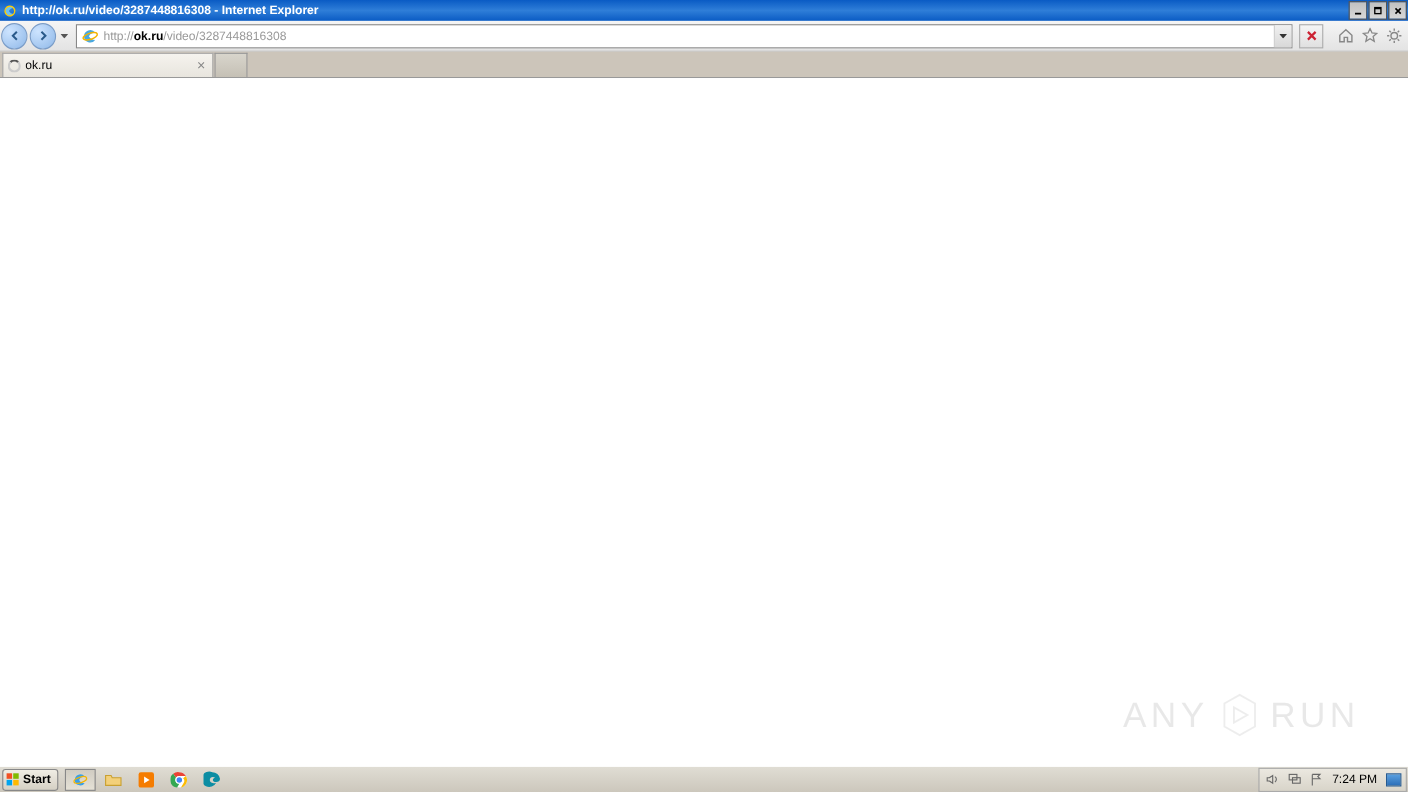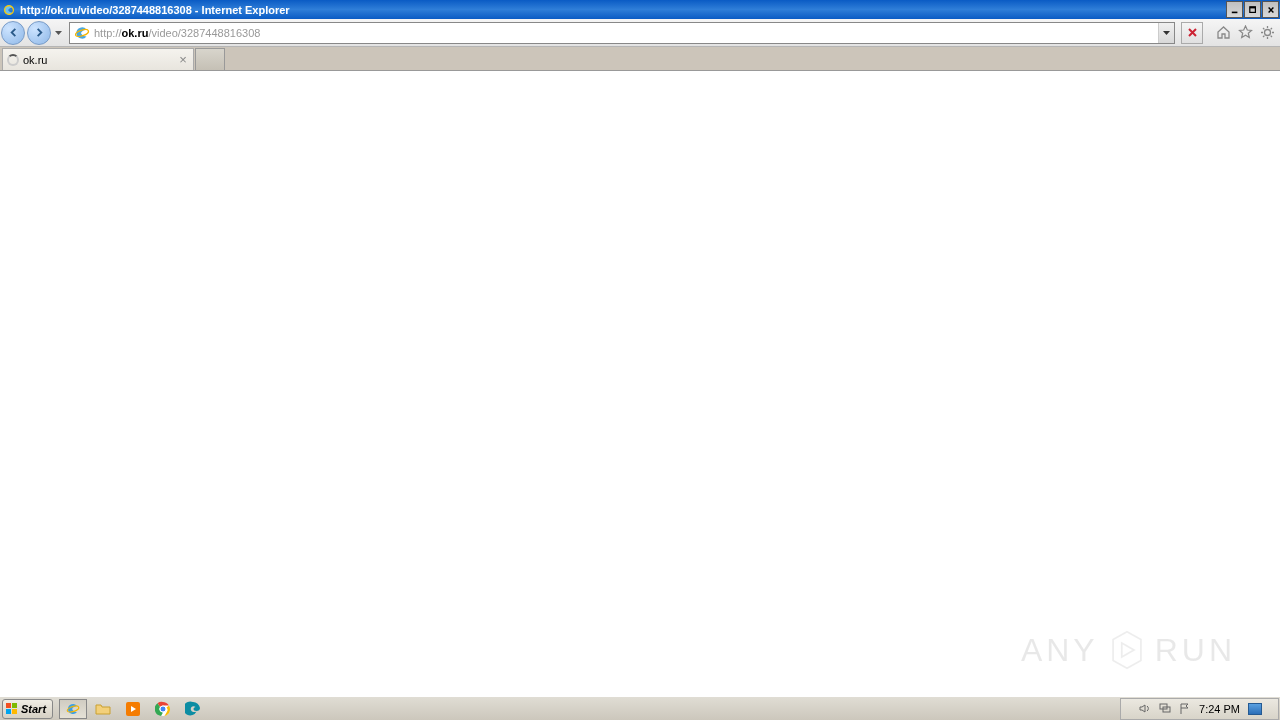--- a/index.html
+++ b/index.html
@@ -44,26 +44,26 @@
 
 .content { position: absolute; top: 71px; bottom: 24px; left: 0; right: 0; background: #fff; }
 
 
 .watermark { position: absolute; right: 44px; bottom: 50px; display: flex; align-items: center; gap: 10px; opacity: 0.14; }
 .watermark .any, .watermark .run { font-family: Arial, sans-serif; font-size: 32px; font-weight: 300; letter-spacing: 4px; color: #666; }
 .watermark svg { width: 36px; height: 40px; }
 
 
 .taskbar { position: absolute; bottom: 0; left: 0; right: 0; height: 24px; background: linear-gradient(to bottom, #e0ddD4, #ccc7bc); border-top: 1px solid #fff; display: flex; align-items: center; }
-.start-btn { height: 20px; padding: 0 6px 0 2px; margin: 0 2px; border: 1px solid #888; border-radius: 3px; background: linear-gradient(to bottom, #f0ede4, #d5d0c4); display: flex; align-items: center; gap: 2px; cursor: pointer; font-weight: bold; font-style: italic; font-size: 11px; }
+.start-btn { height: 20px; padding: 0 6px 0 2px; margin: 0 2px; border: 1px solid #888; border-radius: 3px; background: linear-gradient(to bottom, #f0ede4, #d5d0c4); display: flex; align-items: center; gap: 2px; cursor: pointer; font-weight: bold; font-size: 11px; }
 .start-flag { width: 14px; height: 14px; }
 .task-items { display: flex; align-items: center; gap: 2px; margin-left: 4px; height: 100%; }
 .task-item { width: 28px; height: 20px; display: flex; align-items: center; justify-content: center; cursor: pointer; border: 1px solid transparent; }
 .task-item.active { border: 1px solid #888; background: linear-gradient(to bottom, #d0ccc2, #e5e1d6); }
-.systray { margin-left: auto; height: 22px; border: 1px solid #aaa; background: linear-gradient(to bottom, #ebe8e0, #d8d4c9); display: flex; align-items: center; padding: 0 16px; gap: 6px; margin-right: 1px; }
+.systray { margin-left: auto; height: 22px; border: 1px solid #aaa; background: linear-gradient(to bottom, #ebe8e0, #d8d4c9); display: flex; align-items: center; padding: 0 4px; gap: 6px; margin-right: 1px; }
 .tray-icon { width: 14px; height: 14px; display: flex; align-items: center; justify-content: center; color: #666; cursor: pointer; }
 .tray-time { font-size: 11px; padding: 0 2px; }
 .tray-desktop { width: 14px; height: 12px; background: linear-gradient(to bottom, #5aa0e0, #2c6fb8); border: 1px solid #255a92; cursor: pointer; }
 </style>
 </head>
 <body>
 
 <div class="titlebar">
   <span class="titlebar-icon">
     <svg viewBox="0 0 16 16">

